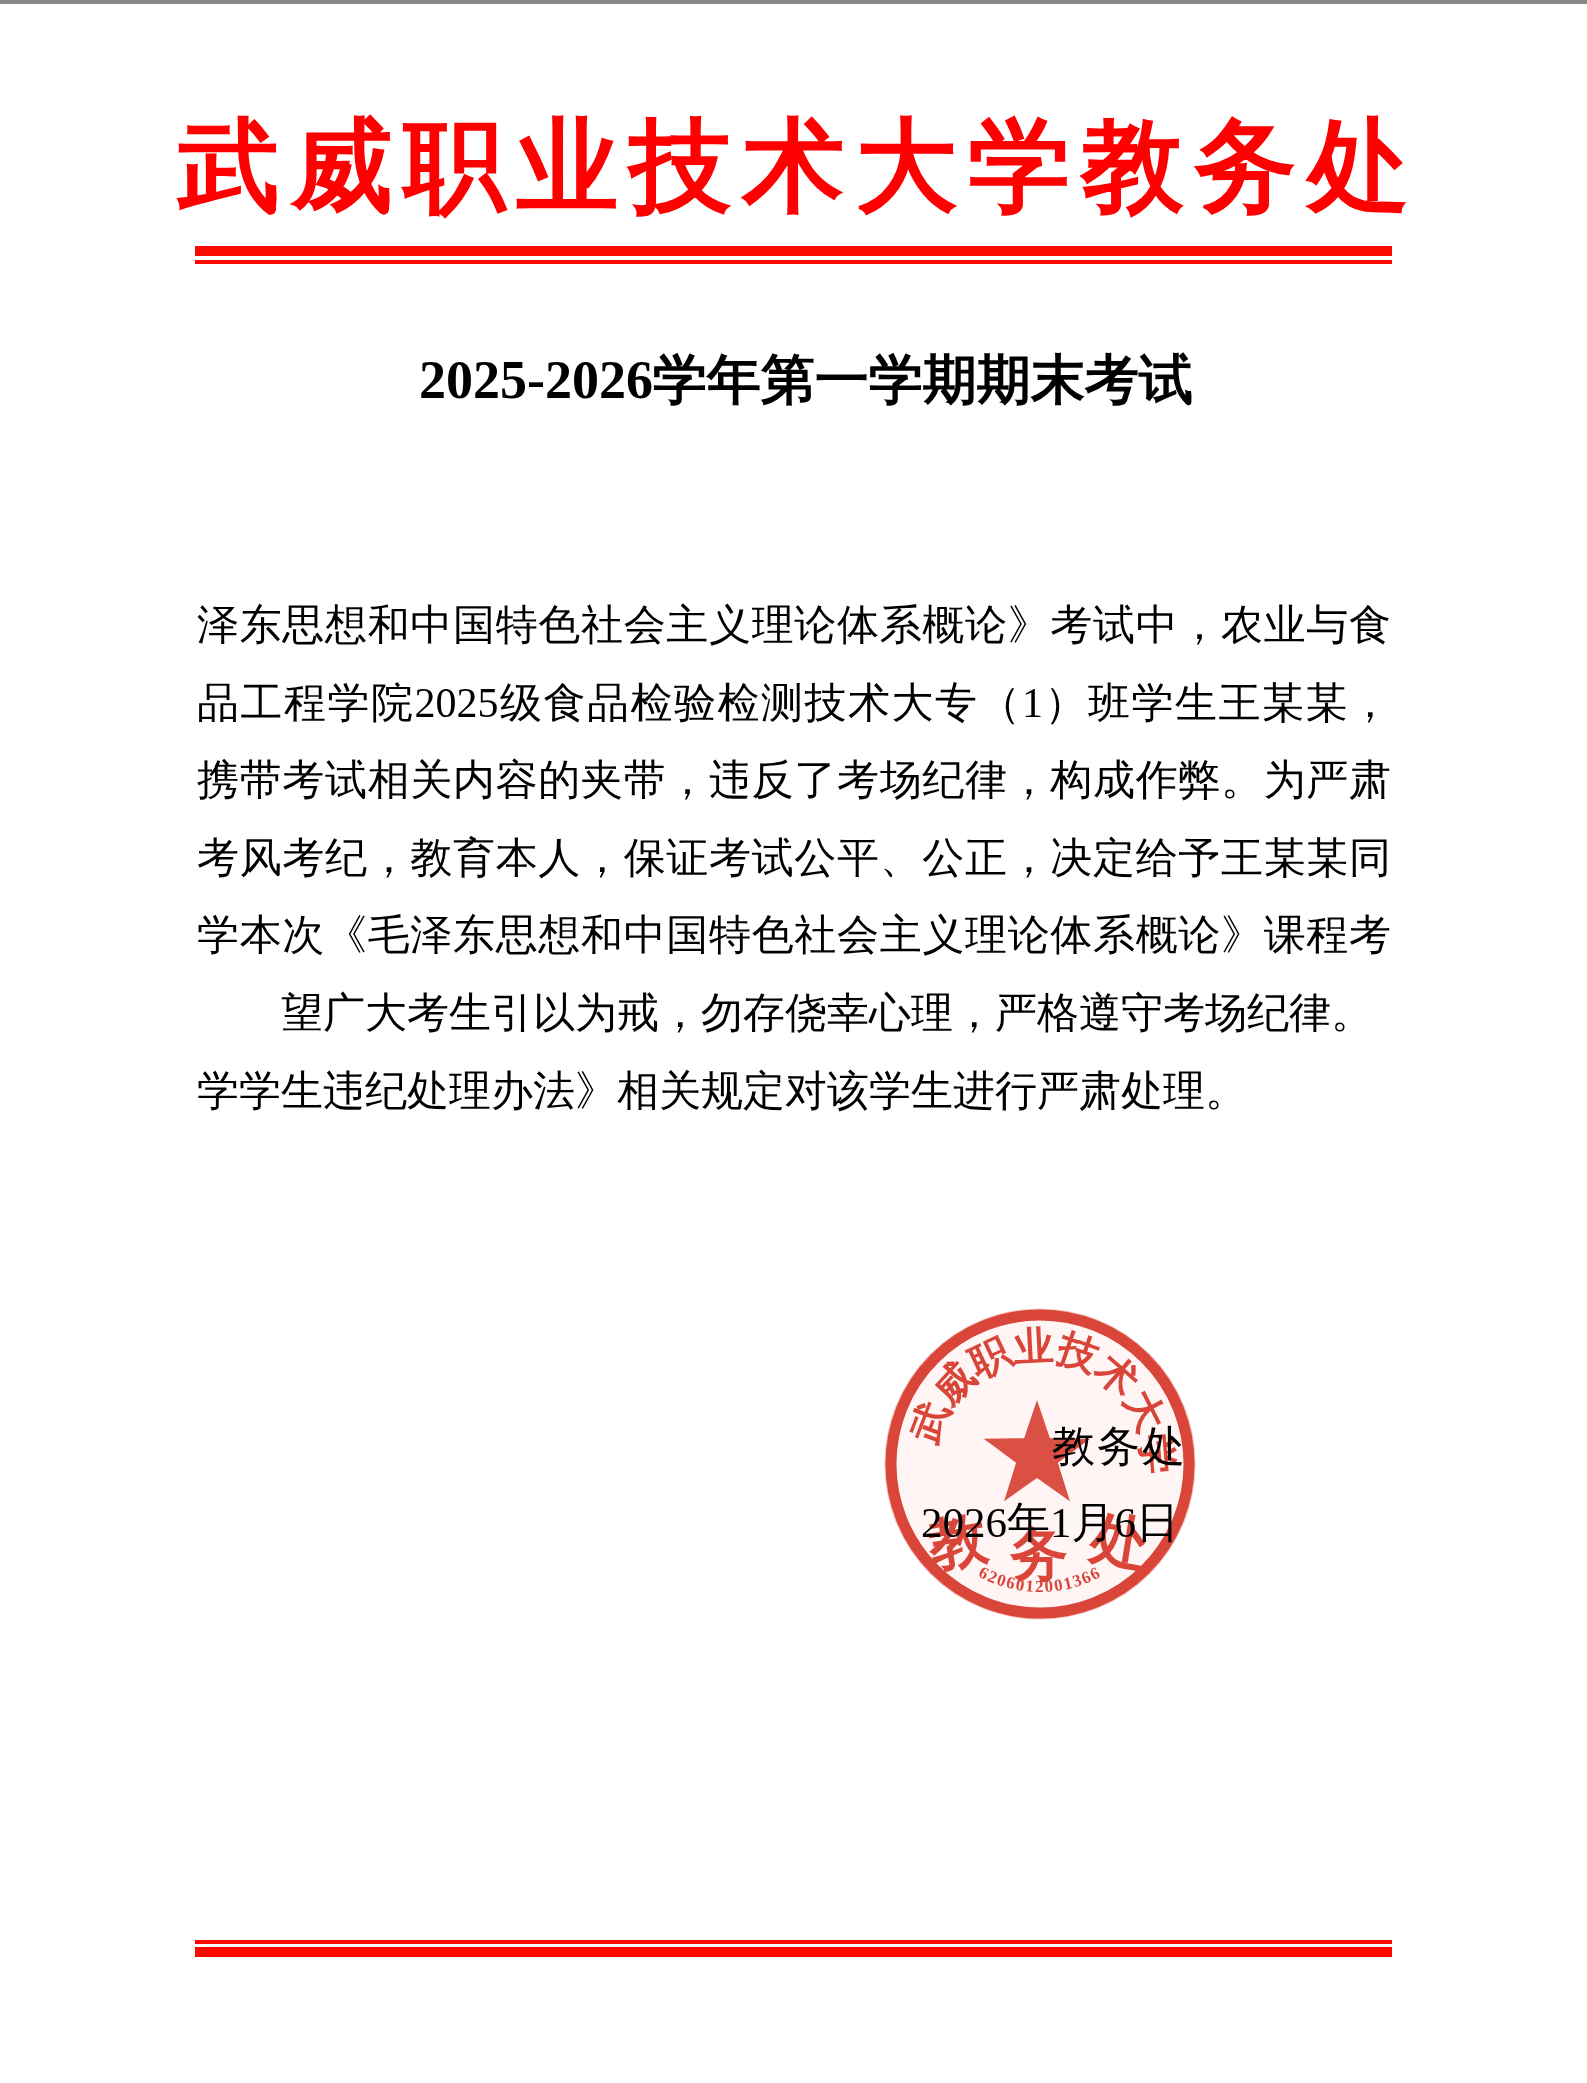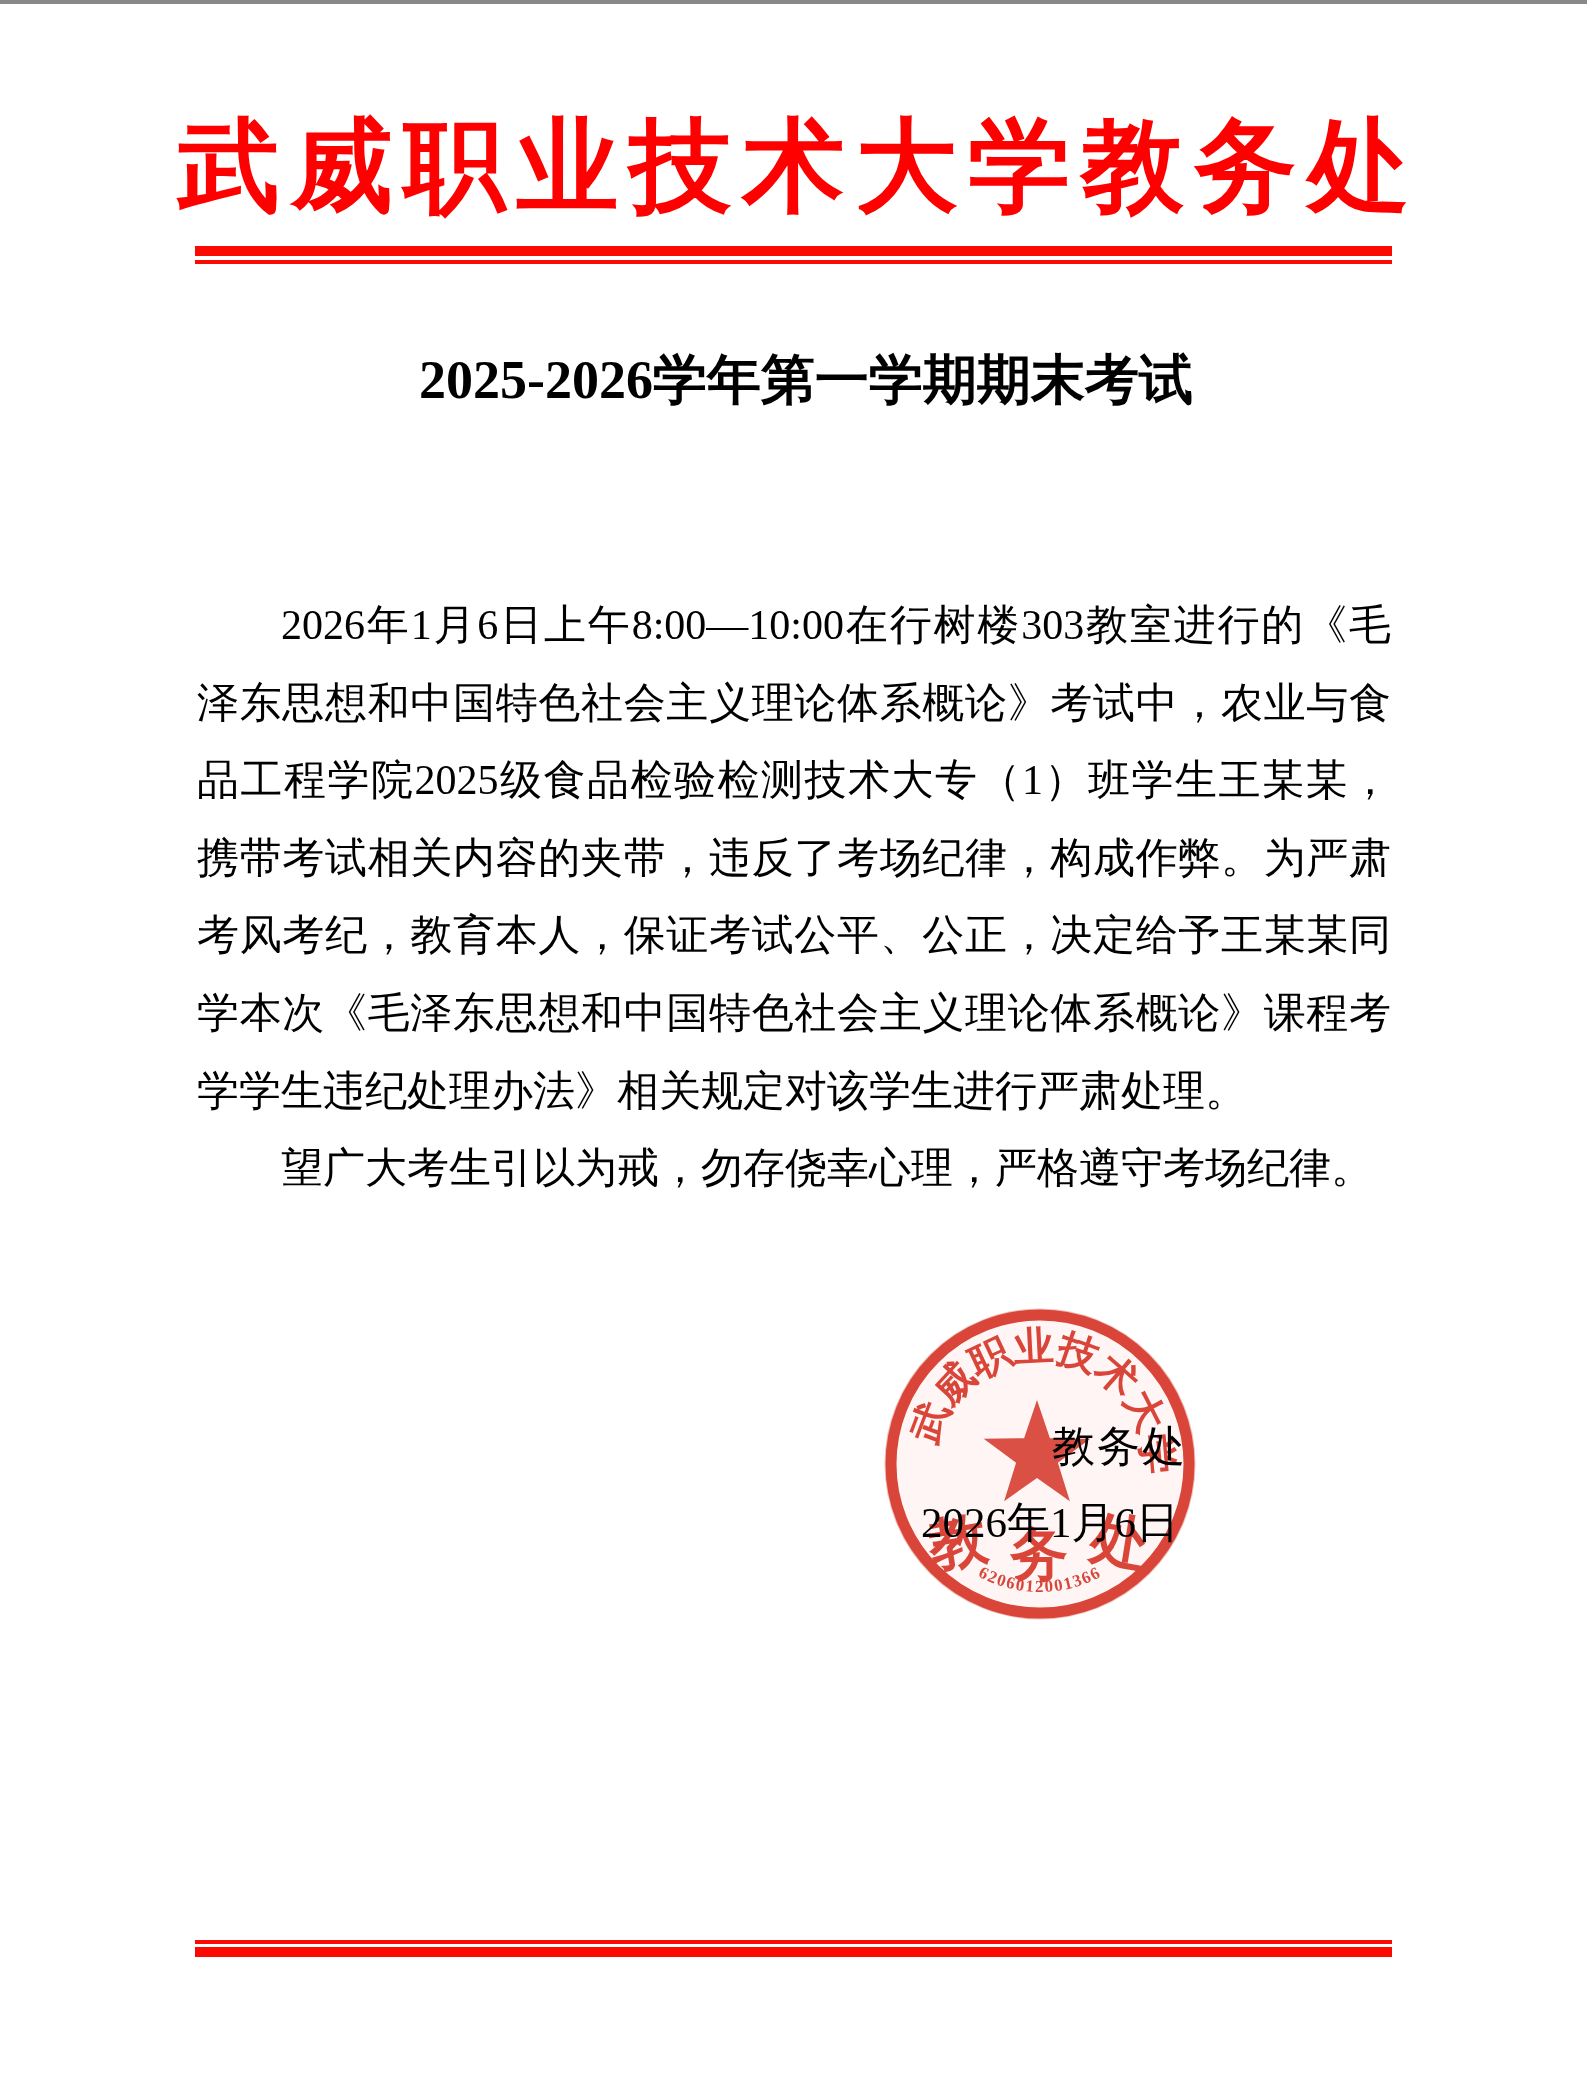--- a/index.html
+++ b/index.html
@@ -73,28 +73,27 @@
 
   <div class="masthead">武威职业技术大学教务处</div>
   <div class="rule rule-top-thick"></div>
   <div class="rule rule-top-thin"></div>
 
   <div class="doc-title">
     <div>2025-2026学年第一学期期末考试</div>
   </div>
 
   <div class="body-block">
-    <div class="body-line jl indent">2026年1月6日上午8:00—10:00在行树楼303教室进行的《毛</div>
     <div class="body-line jl">泽东思想和中国特色社会主义理论体系概论》考试中，农业与食</div>
     <div class="body-line jl">品工程学院2025级食品检验检测技术大专（1）班学生王某某，</div>
     <div class="body-line jl">携带考试相关内容的夹带，违反了考场纪律，构成作弊。为严肃</div>
     <div class="body-line jl">考风考纪，教育本人，保证考试公平、公正，决定给予王某某同</div>
     <div class="body-line jl">学本次《毛泽东思想和中国特色社会主义理论体系概论》课程考</div>
+    <div class="body-line indent">望广大考生引以为戒，勿存侥幸心理，严格遵守考场纪律。</div>
     <div class="body-line">学学生违纪处理办法》相关规定对该学生进行严肃处理。</div>
-    <div class="body-line indent">望广大考生引以为戒，勿存侥幸心理，严格遵守考场纪律。</div>
   </div>
 
   <div class="sig-dept">教务处</div>
   <div class="sig-date">2026年1月6日</div>
 
   <svg class="seal" viewBox="0 0 324 324">
     <defs>
       <path id="ringPath" d="M 59.9,142.1 A 104,104 0 0 1 265.6,171.1"></path>
       <path id="serialPath" d="M 83.2,262.9 A 128,128 0 0 0 240.8,262.9"></path>
     </defs>

